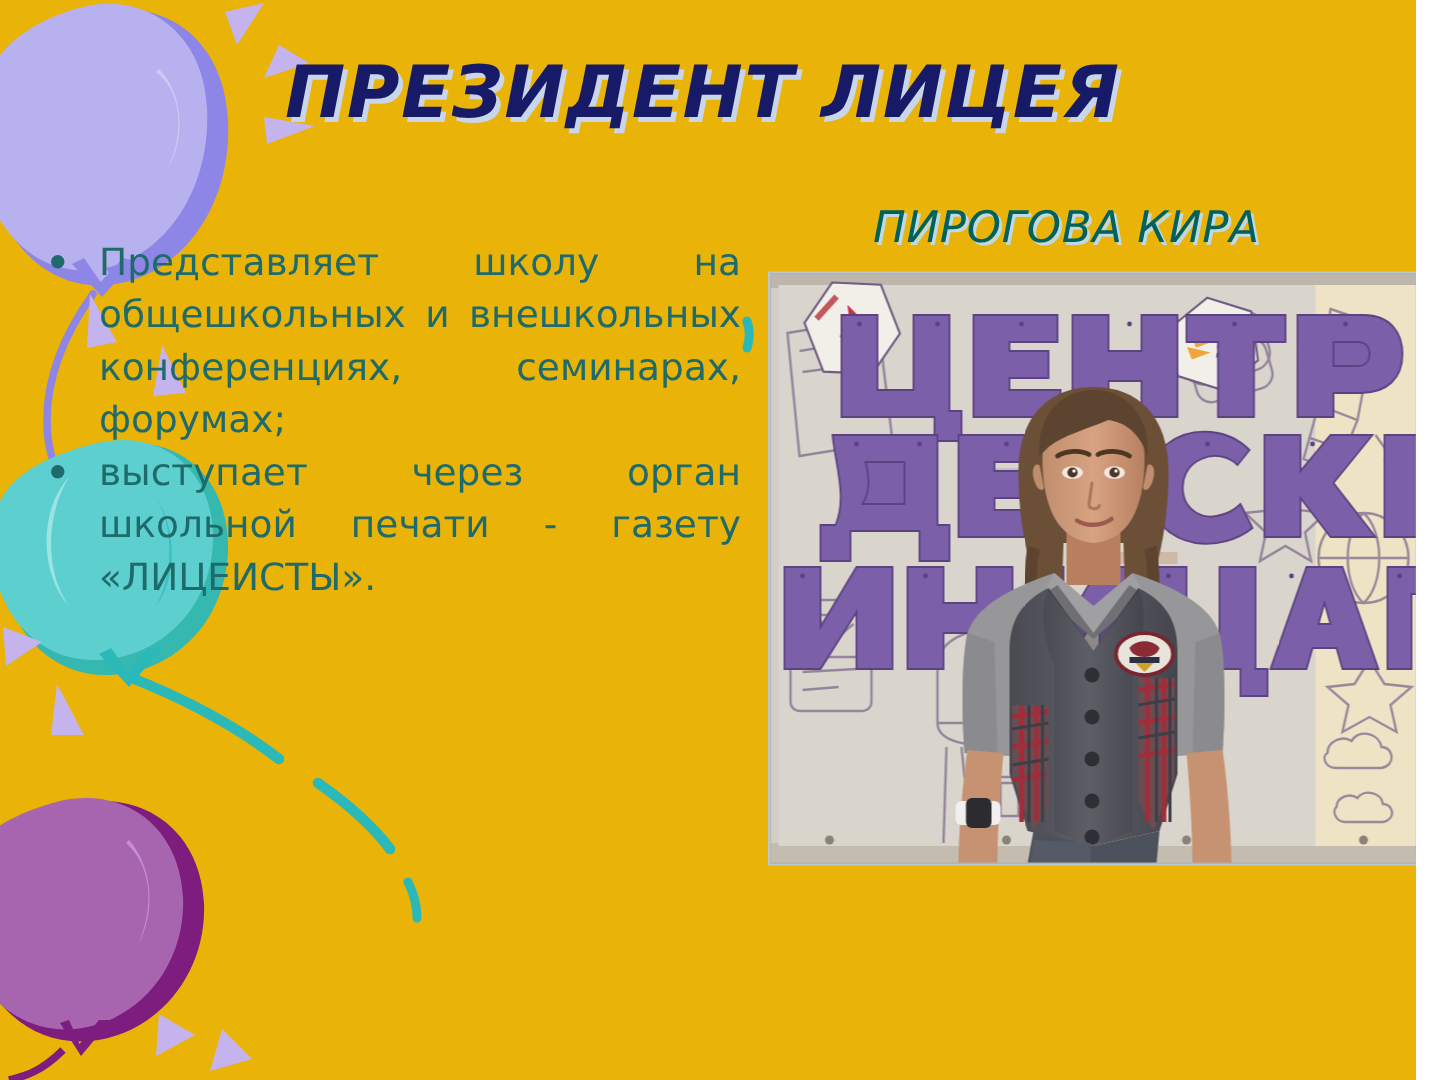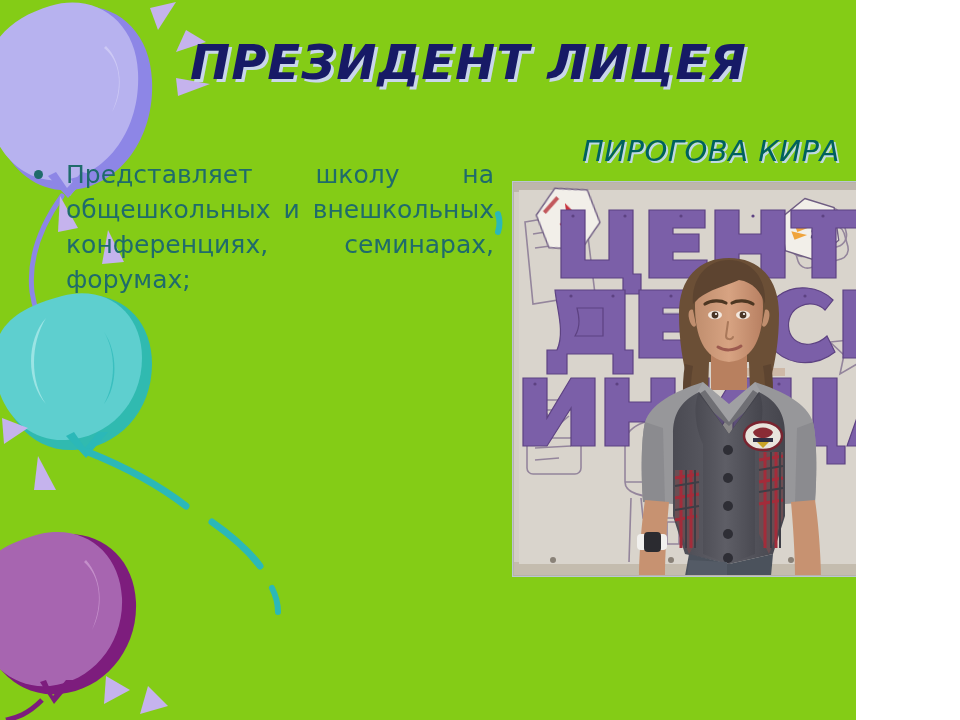--- a/index.html
+++ b/index.html
@@ -3,24 +3,24 @@
 <meta charset="utf-8">
 <title>Slide</title>
 <style>
   html, body {
     margin: 0;
     padding: 0;
     background: #ffffff;
   }
   #slide {
     position: relative;
-    width: 856px;
+    width: 944px;
     height: 720px;
     overflow: hidden;
-    background: #84cc16;
+    background: #eab308;
     font-family: "DejaVu Sans", "Liberation Sans", sans-serif;
   }
 
   
   .deco {
     position: absolute;
     left: 0; top: 0;
     width: 960px; height: 720px;
     pointer-events: none;
   }
@@ -163,20 +163,24 @@
   </svg>
 
   <div id="title">ПРЕЗИДЕНТ ЛИЦЕЯ</div>
 
   <div id="subtitle">ПИРОГОВА КИРА</div>
 
   <div id="bullets">
     <div class="bullet">
       <span class="dot"></span>
       <span>Представляет школу на общешкольных и внешкольных конференциях, семинарах, форумах;</span>
+    </div>
+    <div class="bullet">
+      <span class="dot"></span>
+      <span>выступает через орган школьной печати -  газету «ЛИЦЕИСТЫ».</span>
     </div>
   </div>
 
   <div id="photo">
     <svg width="432" height="394" viewBox="0 0 432 394" xmlns="http://www.w3.org/2000/svg">
       <defs>
         <clipPath id="pc">
             <rect x="0" y="0" width="432" height="394"></rect>
           </clipPath>
         <linearGradient id="skin" x1="0" y1="0" x2="1" y2="0">

